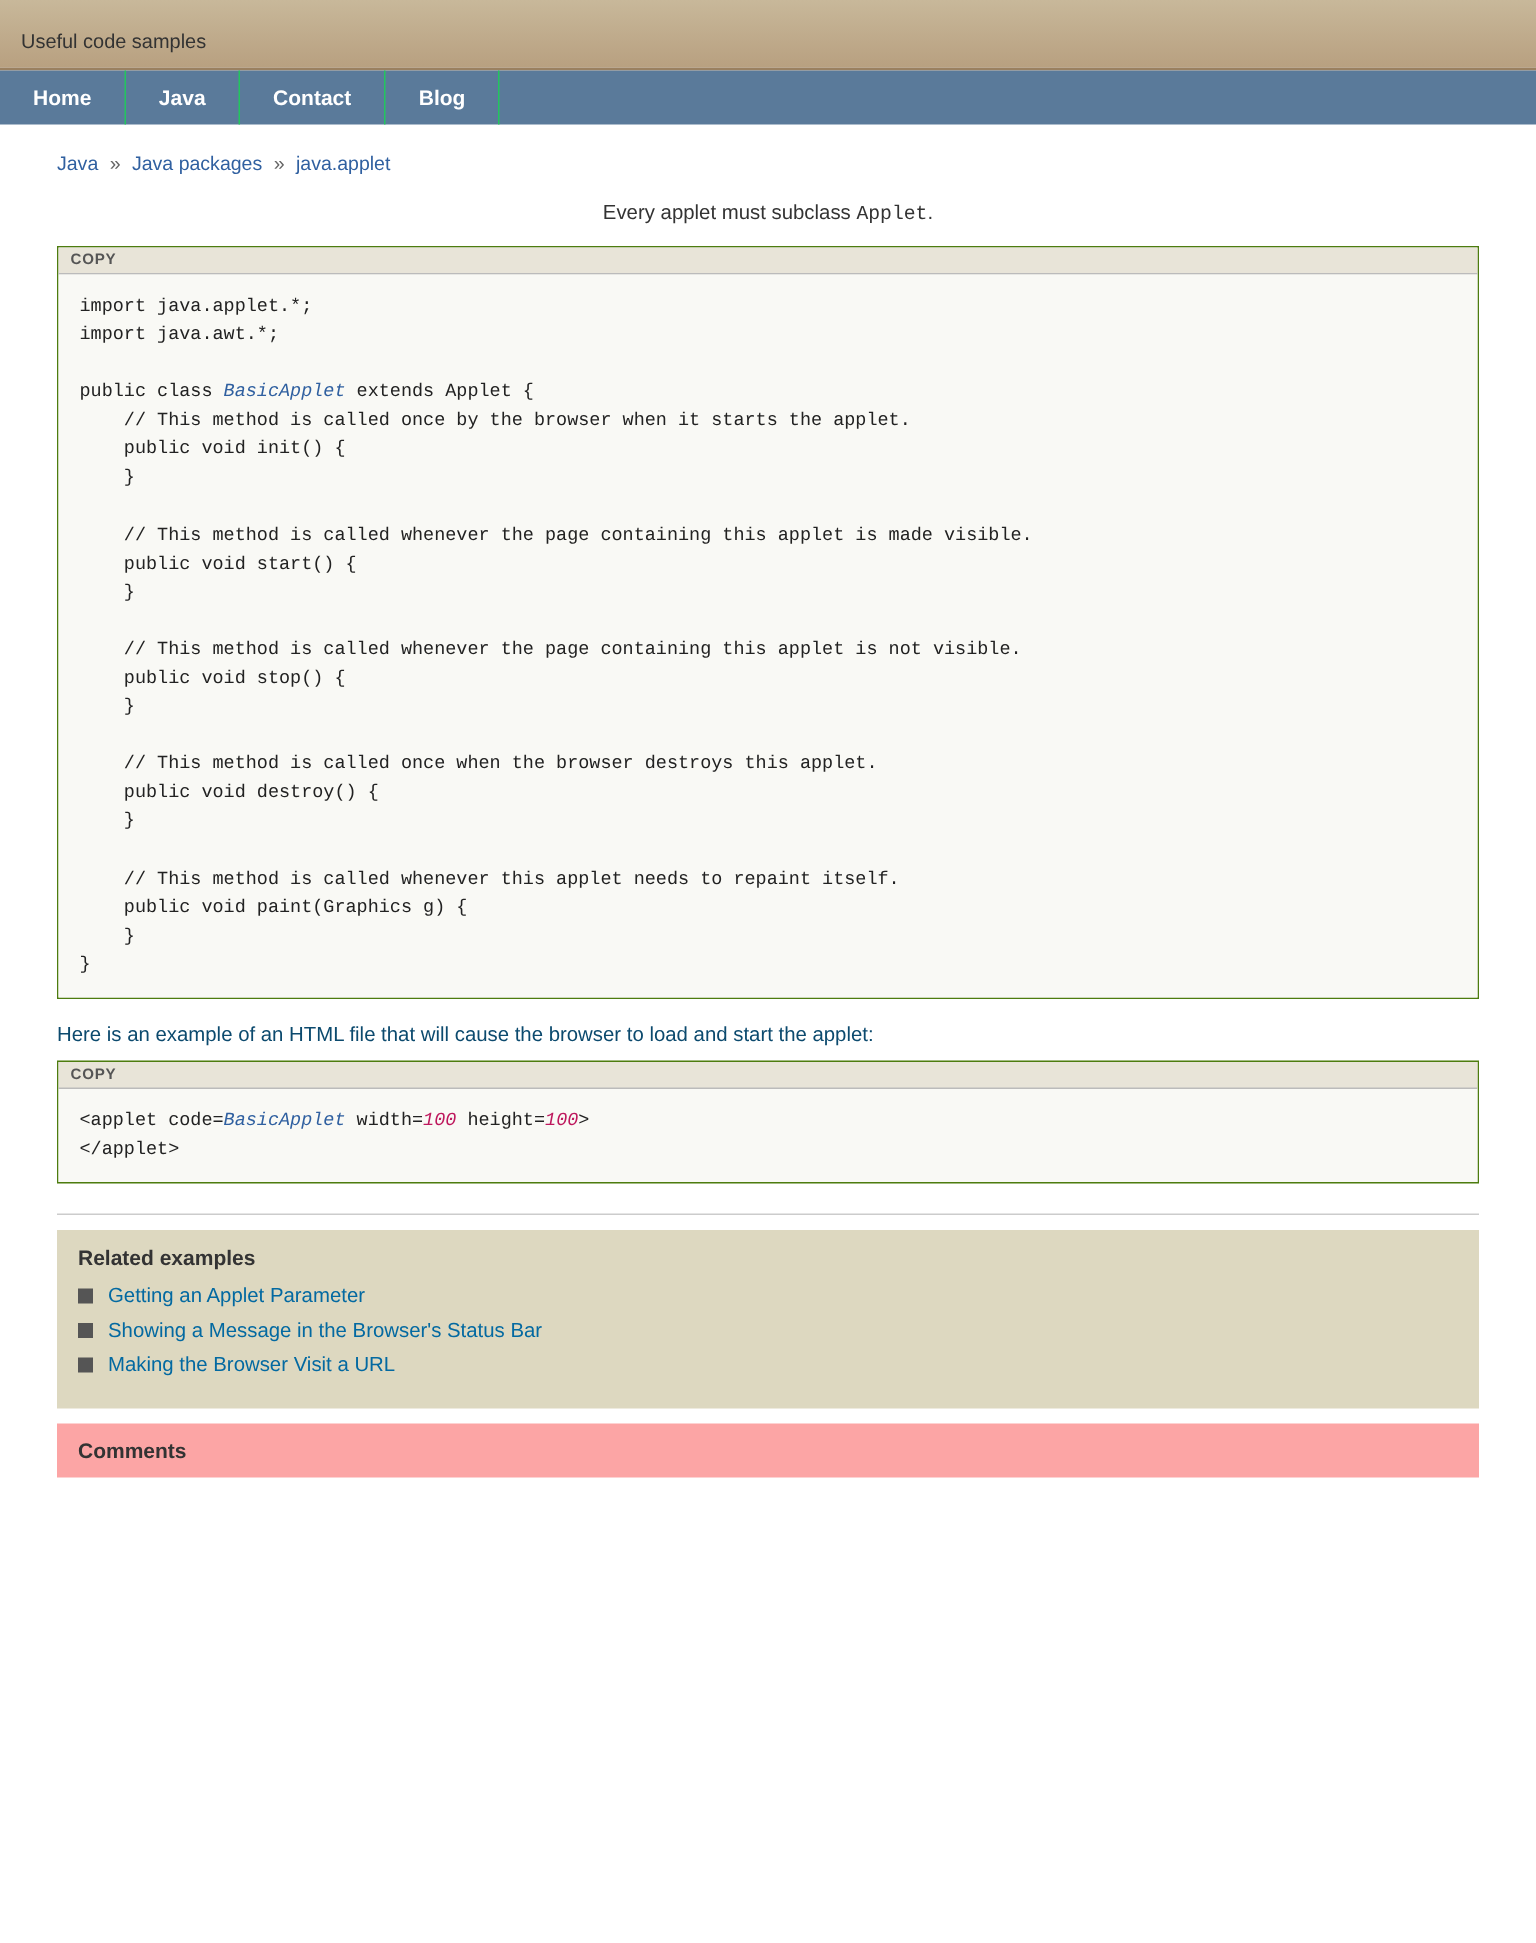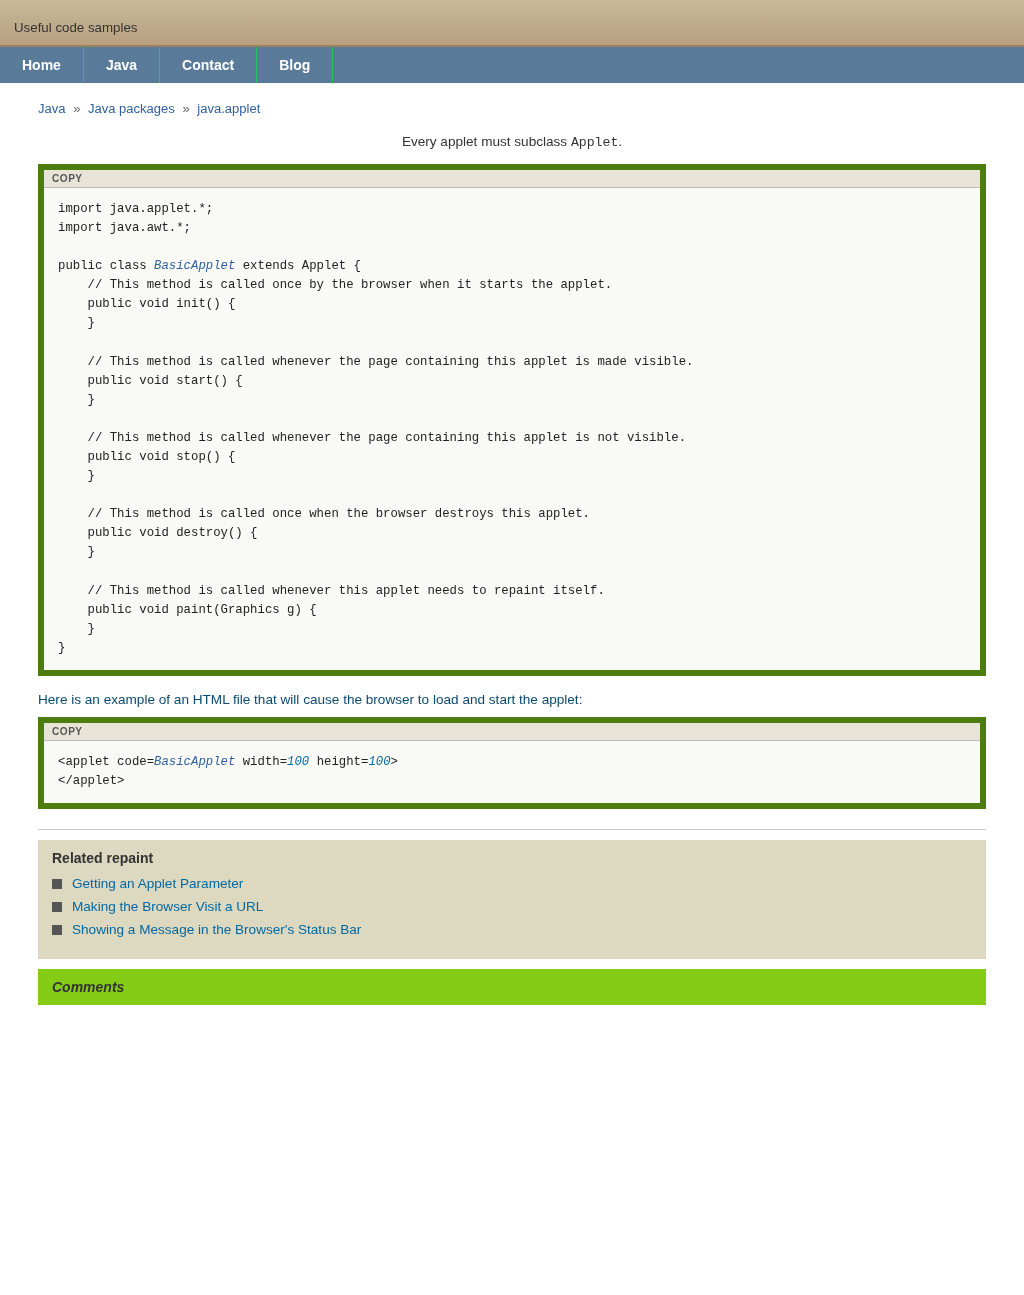--- a/index.html
+++ b/index.html
@@ -85,21 +85,21 @@
       text-align: center;
     }
     .page-intro code {
       font-family: 'Courier New', monospace;
       font-size: 0.97em;
       background: none;
     }
 
     
     .code-container {
-      border: 6px solid #4d7c0f;
+      border: 1px solid #4d7c0f;
       margin-bottom: 16px;
       background: #f5f5f0;
     }
     .code-copy-bar {
       background: #e8e4d8;
       border-bottom: 1px solid #bbb;
       padding: 3px 8px;
       font-size: 0.72em;
       font-weight: bold;
       color: #555;
@@ -115,21 +115,21 @@
       color: #222;
       background: #f9f9f5;
       overflow-x: auto;
     }
     .code-block .link {
       color: #3060a0;
       font-style: italic;
       text-decoration: none;
     }
     .code-block .num {
-      color: #0369a1;
+      color: #be185d;
       font-style: italic;
     }
 
     
     .between-text {
       font-size: 0.97em;
       color: #0c4a6e;
       margin: 16px 0 10px 0;
     }
 
@@ -171,24 +171,23 @@
       flex-shrink: 0;
     }
     .related-list li a {
       color: #0369a1;
       text-decoration: none;
       font-size: 0.97em;
     }
 
     
     .comments-section {
-      background: #84cc16;
+      background: #fca5a5;
       padding: 10px 14px;
       margin-top: 10px;
-      font-style: italic;
     }
     .comments-title {
       font-size: 1em;
       font-weight: bold;
       color: #333;
     }
   </style>
 </head>
 <body>
 
@@ -247,33 +246,33 @@
 
   <div class="code-container">
     <div class="code-copy-bar">COPY</div>
     <div class="code-block"><span>&lt;applet code=<a class="link" href="#">BasicApplet</a> width=<span class="num">100</span> height=<span class="num">100</span>&gt;
 &lt;/applet&gt;</span></div>
   </div>
 
   <hr>
 
   <div class="related-section">
-    <div class="related-title">Related repaint</div>
+    <div class="related-title">Related examples</div>
     <ul class="related-list">
       <li>
         <span class="bullet"></span>
         <a href="#">Getting an Applet Parameter</a>
       </li>
       <li>
         <span class="bullet"></span>
-        <a href="#">Making the Browser Visit a URL</a>
+        <a href="#">Showing a Message in the Browser's Status Bar</a>
       </li>
       <li>
         <span class="bullet"></span>
-        <a href="#">Showing a Message in the Browser's Status Bar</a>
+        <a href="#">Making the Browser Visit a URL</a>
       </li>
     </ul>
   </div>
 
   <div class="comments-section">
     <div class="comments-title">Comments</div>
   </div>
 
 </div>
 

